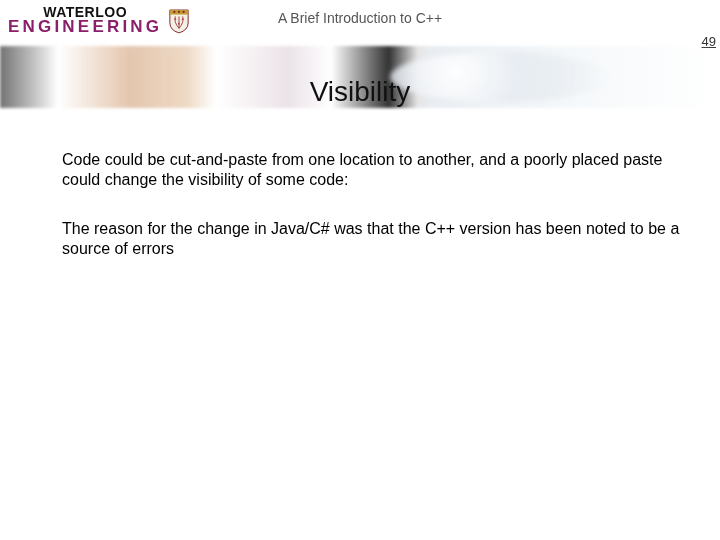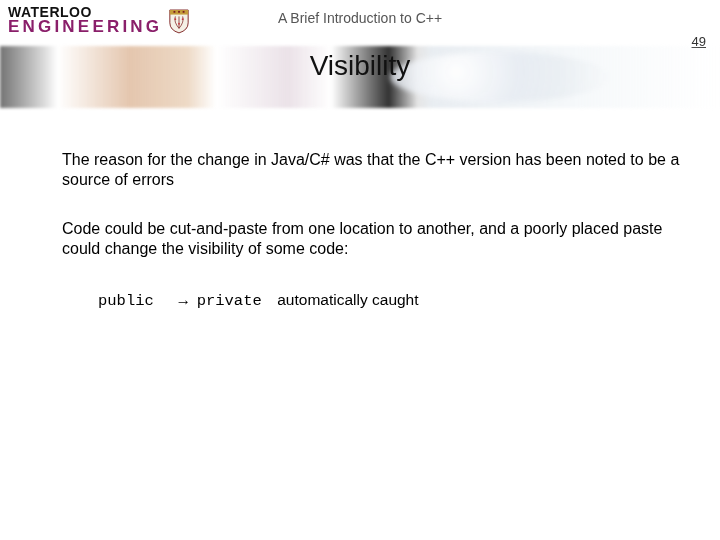--- a/index.html
+++ b/index.html
@@ -20,20 +20,21 @@
     left: 8px;
     top: 6px;
     display: flex;
     align-items: center;
     gap: 6px;
   }
   .wordmark {
     display: flex;
     flex-direction: column;
     line-height: 0.95;
+    align-items: center;
   }
   .wm-top {
     font-weight: 700;
     font-size: 14px;
     letter-spacing: 0.5px;
     color: #111;
   }
   .wm-bot {
     font-weight: 700;
     font-size: 17px;
@@ -48,21 +49,21 @@
     position: absolute;
     top: 10px;
     left: 50%;
     transform: translateX(-50%);
     font-size: 14px;
     color: #555;
   }
   .page-number {
     position: absolute;
     top: 34px;
-    right: 14px;
+    right: 4px;
     font-size: 13px;
     color: #333;
     text-decoration: underline;
   }
   .band {
     position: absolute;
     top: 46px;
     left: 0;
     width: 720px;
     height: 62px;
@@ -86,21 +87,21 @@
     right: 110px;
     top: 6px;
     width: 220px;
     height: 50px;
     background: radial-gradient(circle at 30% 40%, rgba(255,255,255,0.95) 0%, rgba(230,235,242,0.8) 40%, rgba(200,210,220,0.2) 70%, rgba(255,255,255,0) 100%);
     border-radius: 50%;
     filter: blur(2px);
   }
   .slide-title {
     position: absolute;
-    top: 50px;
+    top: 76px;
     left: 50%;
     transform: translateX(-50%);
     font-size: 28px;
     color: #111;
     z-index: 2;
     font-weight: 400;
   }
   .content {
     position: absolute;
     top: 150px;
@@ -156,23 +157,17 @@
   <div class="doc-title">A Brief Introduction to C++</div>
 </div>
 
 <div class="page-number">49</div>
 
 <div class="band"></div>
 
 <div class="slide-title">Visibility</div>
 
 <div class="content">
+  <div class="para">Code could be cut-and-paste from one location to another, and a poorly placed paste could change the visibility of some code:</div>
   <div class="para">The reason for the change in Java/C# was that the C++ version has been noted to be a source of errors</div>
-  <div class="para">Code could be cut-and-paste from one location to another, and a poorly placed paste could change the visibility of some code:</div>
   <div class="examples">
-    <div>
-      <span class="mono kw1">public</span>
-      <span class="arrow">→</span>
-      <span class="mono kw2">private</span>
-      &nbsp;<span>automatically caught</span>
-    </div>
   </div>
 </div>
 
 </body></html>

